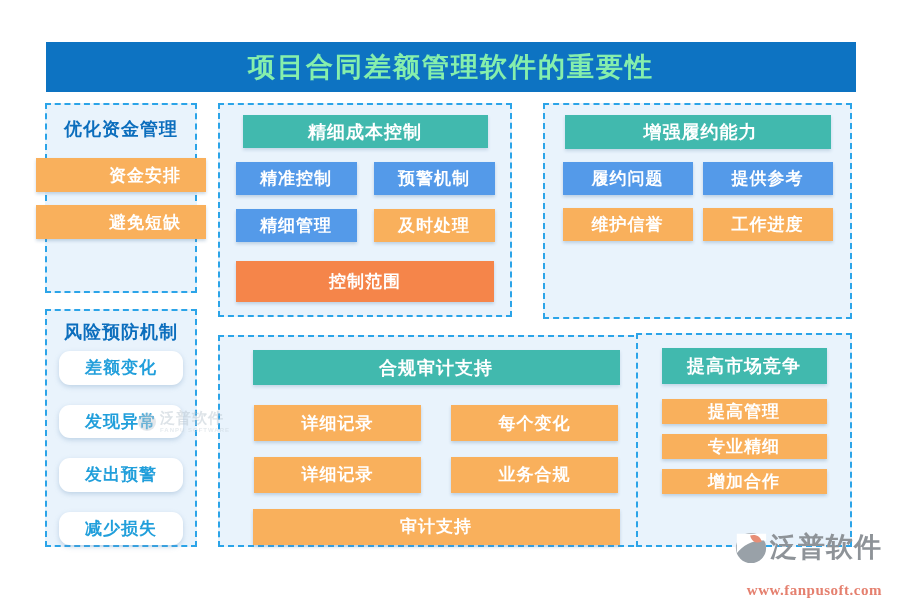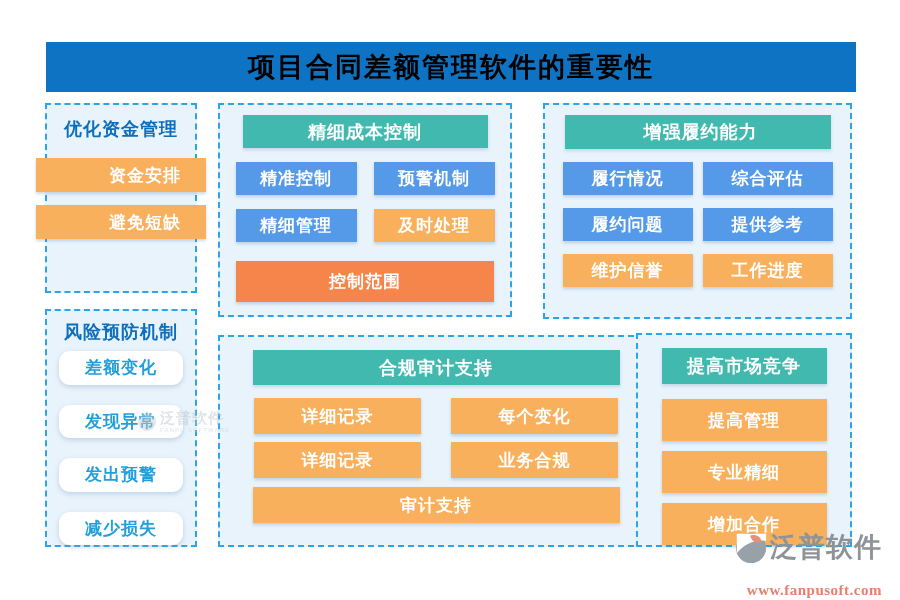--- a/index.html
+++ b/index.html
@@ -3,21 +3,21 @@
 <meta charset="utf-8">
 <style>
   html,body{margin:0;padding:0;background:#fff;}
   .stage{
     position:relative;width:900px;height:600px;background:#fff;overflow:hidden;
     font-family:"Liberation Sans","DejaVu Sans",sans-serif;font-weight:bold;
   }
   
   .title-bar{
     position:absolute;left:46px;top:42px;width:810px;height:50px;
-    background:#0d73c2;color:#000000;font-size:27px;letter-spacing:2px;
+    background:#0d73c2;color:#86efac;font-size:27px;letter-spacing:2px;
     text-align:center;line-height:50px;
   }
   
   .panel{
     position:absolute;background:#e9f3fc;border:2px dashed #2ba4e8;
     box-sizing:border-box;display:flex;flex-direction:column;align-items:center;
   }
   .panel-title{color:#0c6ebd;font-size:18px;letter-spacing:1px;}
   .hdr{
     background:#41b9ae;color:#fff;font-size:18px;letter-spacing:1px;
@@ -56,31 +56,31 @@
   .panel-cost .row .btn{width:121px;height:33px;}
   .panel-cost .wide{width:258px;height:41px;margin-top:19px;}
 
   
   .panel-perform{left:543px;top:103px;width:309px;height:216px;}
   .panel-perform .hdr{width:260px;height:34px;margin-top:10px;padding-left:6px;}
   .panel-perform .row{margin-top:13px;gap:10px;}
   .panel-perform .row .btn{width:130px;height:33px;}
 
   
-  .panel-audit{left:218px;top:335px;width:436px;height:212px;}
+  .panel-audit{left:218px;top:335px;width:436px;height:212px;justify-content:space-between;}
   .panel-audit .hdr{width:367px;height:35px;margin-top:13px;}
   .panel-audit .row{margin-top:13px;gap:30px;}
   .panel-audit .row .btn{width:167px;height:36px;}
   .panel-audit .row + .row{margin-top:8px;}
   .panel-audit .wide{width:367px;height:36px;margin-top:9px;}
 
   
   .panel-market{left:636px;top:333px;width:216px;height:214px;}
   .panel-market .hdr{width:165px;height:36px;margin-top:13px;}
-  .panel-market .btn{width:165px;height:42px;}
+  .panel-market .btn{width:165px;height:25px;}
   .panel-market .btn.first{margin-top:15px;}
   .panel-market .btn + .btn{margin-top:10px;}
 
   
   .watermark{
     position:absolute;left:138px;top:410px;display:flex;align-items:center;
     opacity:.45;pointer-events:none;
   }
   .wm-icon{width:18px;height:18px;border-radius:50%;background:#c3ccd4;position:relative;margin-right:4px;flex:0 0 auto;}
   .wm-icon::after{content:"";position:absolute;left:7px;top:2px;width:7px;height:8px;border-radius:50% 50% 50% 0;background:#e9d6cf;}
@@ -128,24 +128,20 @@
     <div class="row">
       <div class="btn blue">精细管理</div>
       <div class="btn orange">及时处理</div>
     </div>
     <div class="btn deep-orange wide">控制范围</div>
   </section>
 
   <section class="panel panel-perform">
     <div class="hdr">增强履约能力</div>
     <div class="row">
-      <div class="btn blue">履行情况</div>
-      <div class="btn blue">综合评估</div>
-    </div>
-    <div class="row">
       <div class="btn blue">履约问题</div>
       <div class="btn blue">提供参考</div>
     </div>
     <div class="row">
       <div class="btn orange">维护信誉</div>
       <div class="btn orange">工作进度</div>
     </div>
   </section>
 
   <section class="panel panel-audit">

